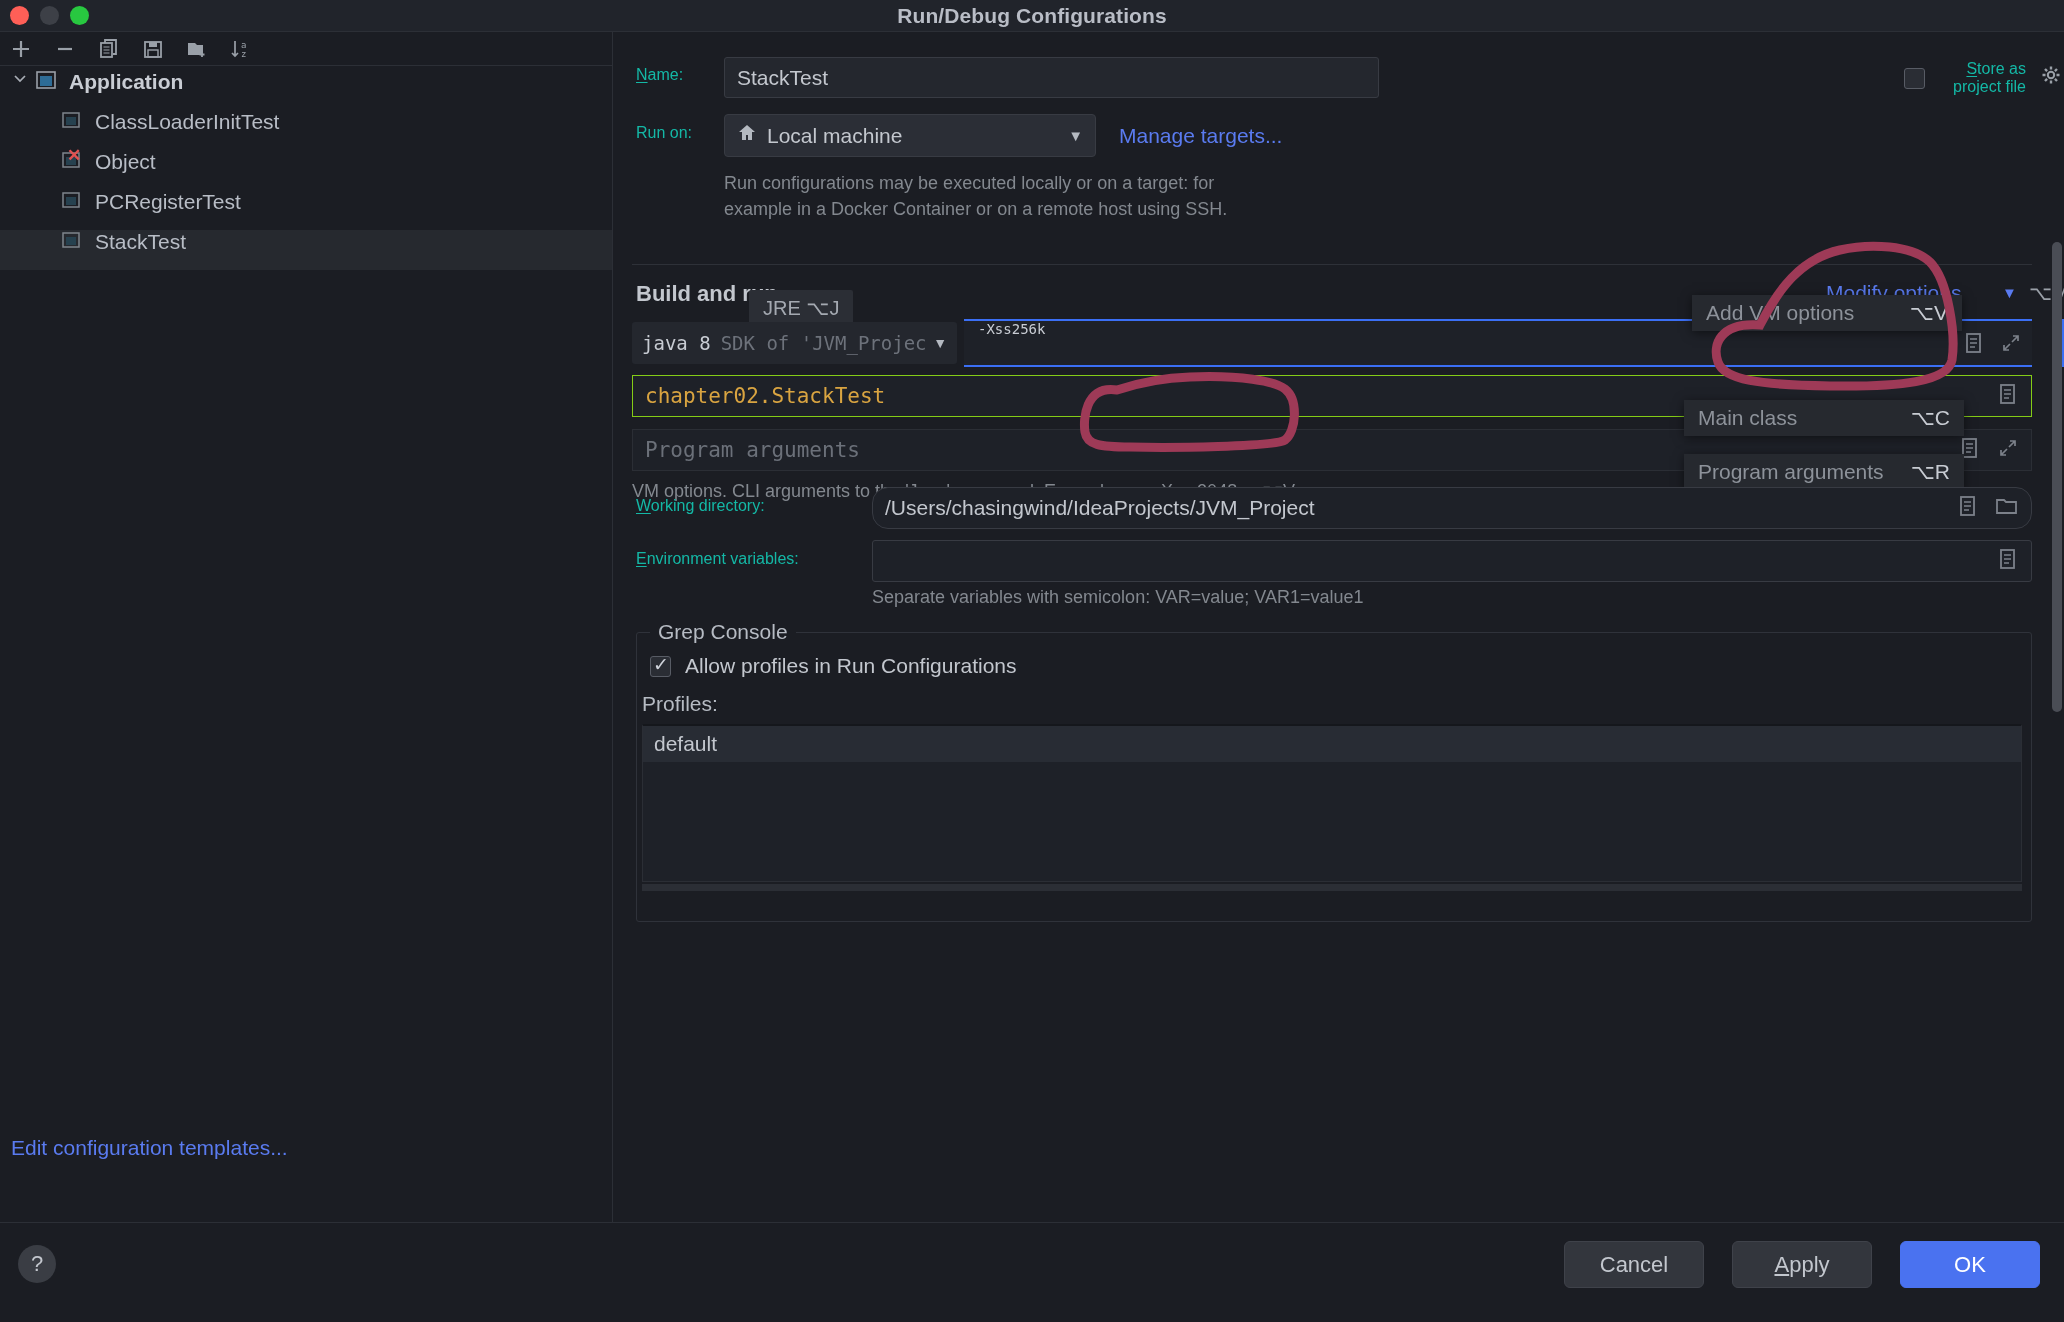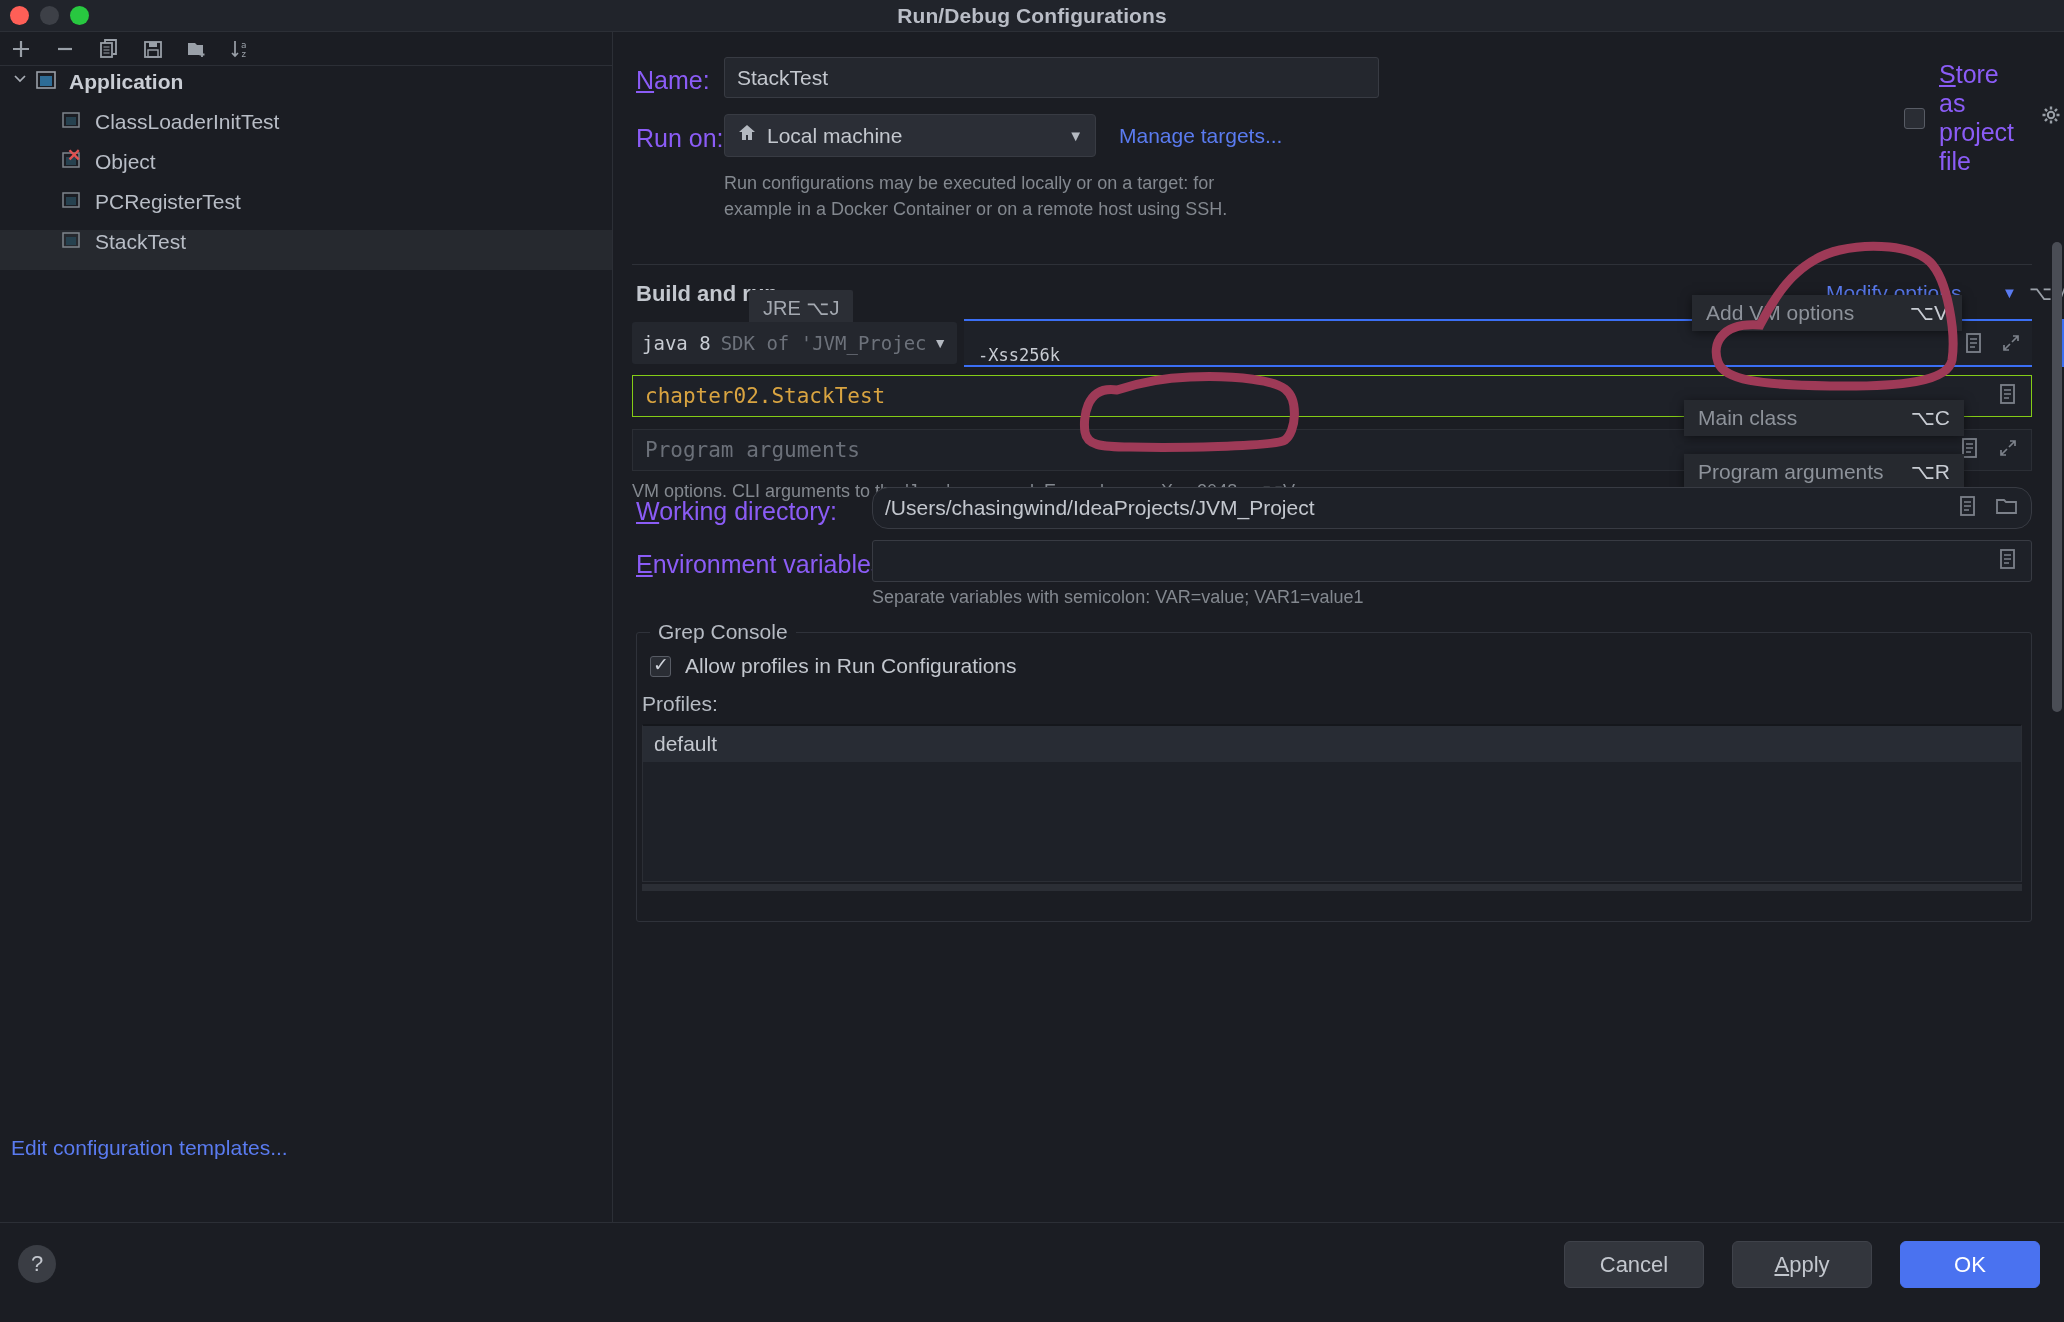--- a/index.html
+++ b/index.html
@@ -63,21 +63,21 @@
 
   
   .content {
     position: absolute; left: 614px; top: 32px; width: 1450px; height: 1190px;
     background: #1b1d23; overflow: hidden;
   }
   .scrollbar-v {
     position: absolute; right: 2px; top: 210px; width: 10px; height: 470px;
     background: #4a4d55; border-radius: 5px;
   }
-  .lbl { color: #8b5cf6; font-size: 25px; }
+  .lbl { color: #14b8a6; font-size: 16px; text-align: right; }
   .u { text-decoration: underline; text-underline-offset: 2px; }
 
   .field {
     background: #24272e; border: 1px solid #383b43; border-radius: 3px;
     color: #c3c7ce; font-size: 21px; padding: 0 12px;
     display: flex; align-items: center;
   }
   .field.plain { background: #1e2128; }
   .ph { color: #6b7079; }
 
@@ -145,22 +145,22 @@
     display: flex; align-items: center; padding: 0 10px;
     font-family: "DejaVu Sans Mono", monospace; font-size: 19px;
   }
   .sdk-combo .sdkname { color: #c8ccd3; }
   .sdk-combo .sdkpath { color: #6d727b; margin-left: 10px; }
   .sdk-combo .caret { margin-left: auto; color: #b4b9c1; font-size: 14px; font-family: "Liberation Sans", sans-serif; }
 
   .vm-field {
     position: absolute; left: 350px; top: 287px; width: 1068px; height: 48px;
     background: #1e2128; border-top: 2px solid #3b6ff5; border-bottom: 2px solid #3b6ff5;
-    display: flex; align-items: flex-end; padding-left: 14px;
-    font-family: "DejaVu Sans Mono", monospace; font-size: 17px; color: #c8ccd3;
+    display: flex; align-items: flex-start; padding-left: 14px;
+    font-family: "DejaVu Sans Mono", monospace; font-size: 14px; color: #c8ccd3;
   }
   .vm-icons { position: absolute; right: 10px; top: 10px; display: flex; gap: 14px; align-items: center; color: #7c818a; }
   .vm-caret { position: absolute; right: 0; top: 287px; width: 2px; height: 48px; background: #3b6ff5; }
 
   
   .mainclass {
     position: absolute; left: 18px; top: 343px; width: 1400px; height: 42px;
     background: #1e2128; border: 1px solid #84cc16;
     display: flex; align-items: center; padding-left: 12px;
     font-family: "DejaVu Sans Mono", monospace; font-size: 21px; color: #d9a441;

